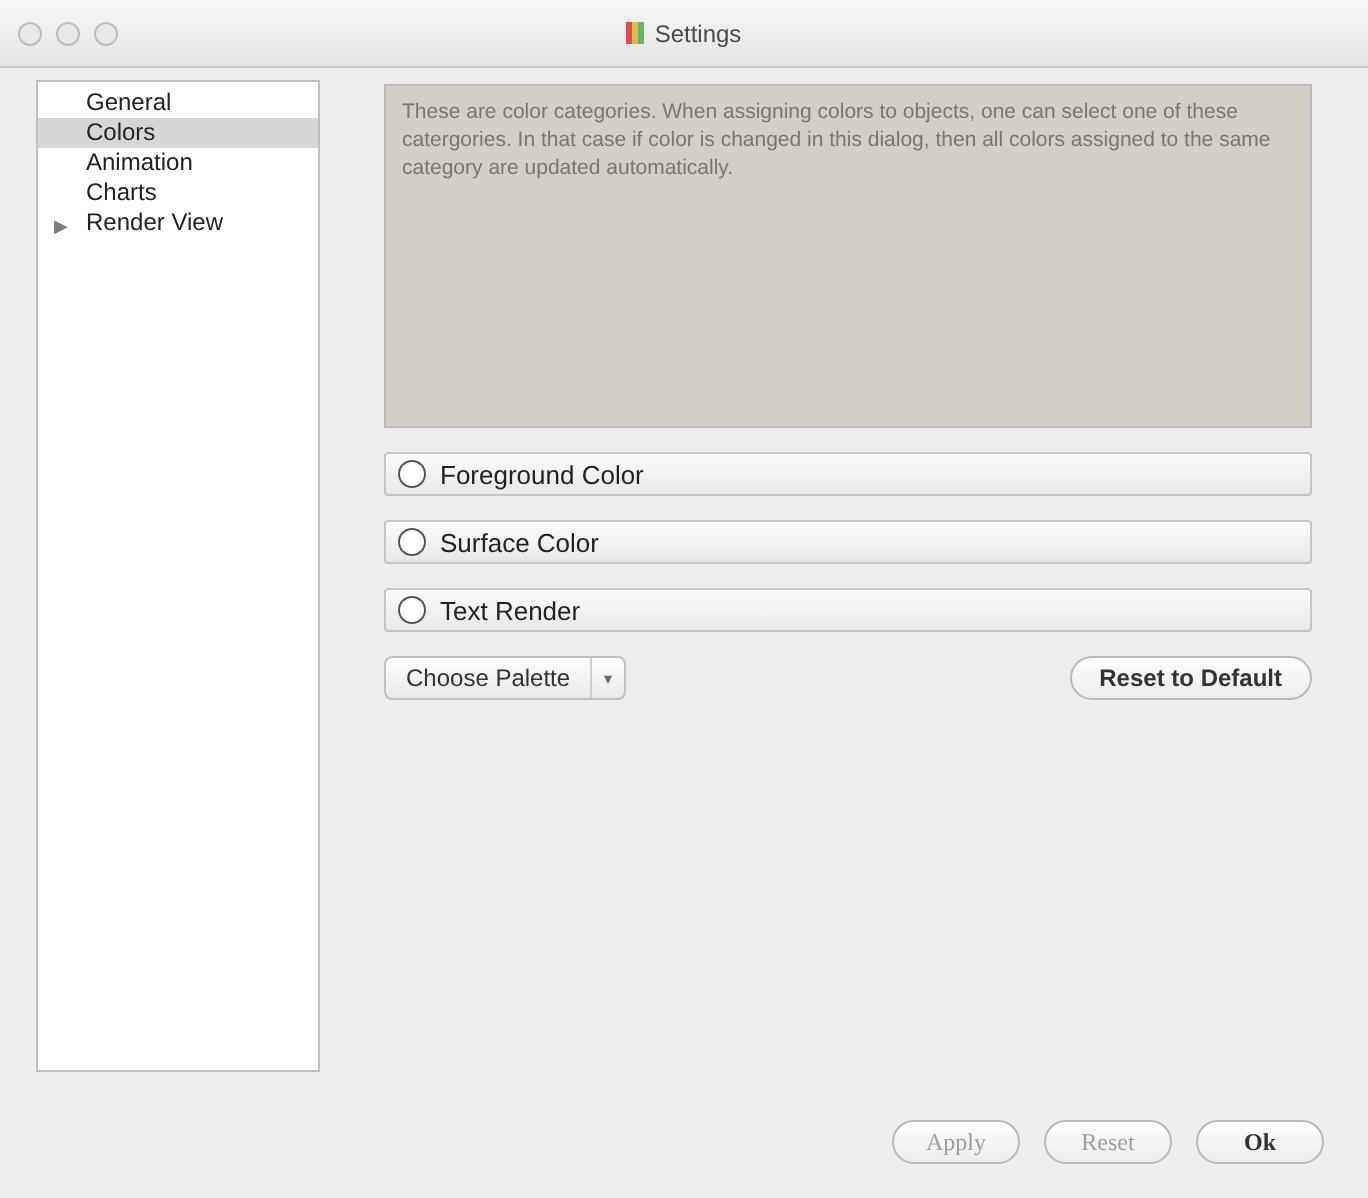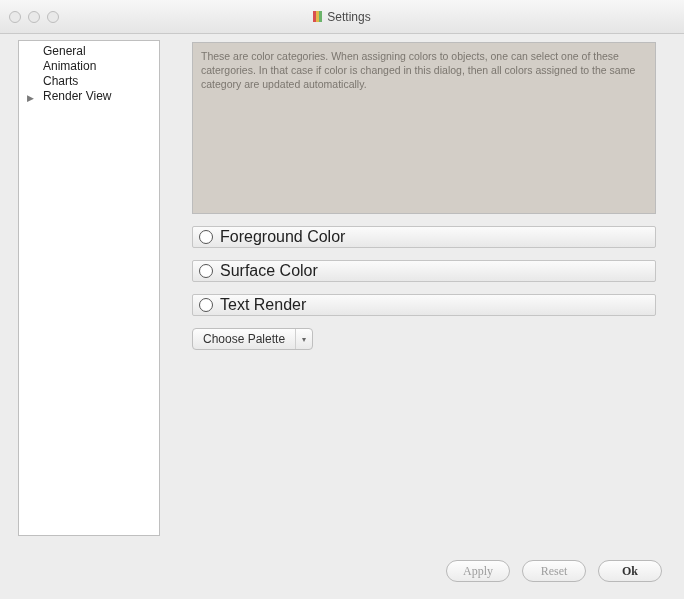--- a/index.html
+++ b/index.html
@@ -90,21 +90,21 @@
     margin-bottom:12px;
     padding-left:6px;
   }
   .swatch {
     width:14px; height:14px; border-radius:50%;
     border:1.5px solid #555;
     background:#fff;
     margin-right:7px;
     flex:none;
   }
-  .color-label { font-size:16px; color:#222; }
+  .color-label { font-size:13px; color:#222; }
 
   .palette-row {
     margin-top:6px;
     display:flex; justify-content:space-between; align-items:center;
   }
   .split-btn {
     display:inline-flex; height:22px;
     border:1px solid #bfbfbf; border-radius:4px;
     overflow:hidden;
     background:linear-gradient(#fdfdfd,#e9e9e9);
@@ -160,20 +160,23 @@
     <span>Settings</span>
   </div>
 </div>
 
 <div class="content">
 
   <div class="sidebar">
     <div class="sb-item">
       <span>General</span>
     </div>
+    <div class="sb-item selected">
+      <span>Colors</span>
+    </div>
     <div class="sb-item">
       <span>Animation</span>
     </div>
     <div class="sb-item">
       <span>Charts</span>
     </div>
     <div class="sb-item">
       <span class="disclosure">▶</span>
       <span>Render View</span>
     </div>
@@ -196,20 +199,23 @@
         <span class="swatch" style="background: rgb(255, 255, 255);"></span>
         <span class="color-label">Text Render</span>
       </div>
     </div>
 
     <div class="palette-row">
       <div class="split-btn">
         <span class="lbl">Choose Palette</span>
         <span class="arrow">▾</span>
       </div>
+      <div class="btn round strong">
+        <span>Reset to Default</span>
+      </div>
     </div>
 
   </div>
 </div>
 
 <div class="footer">
   <div class="btn round disabled">
     <span>Apply</span>
   </div>
   <div class="btn round disabled">

